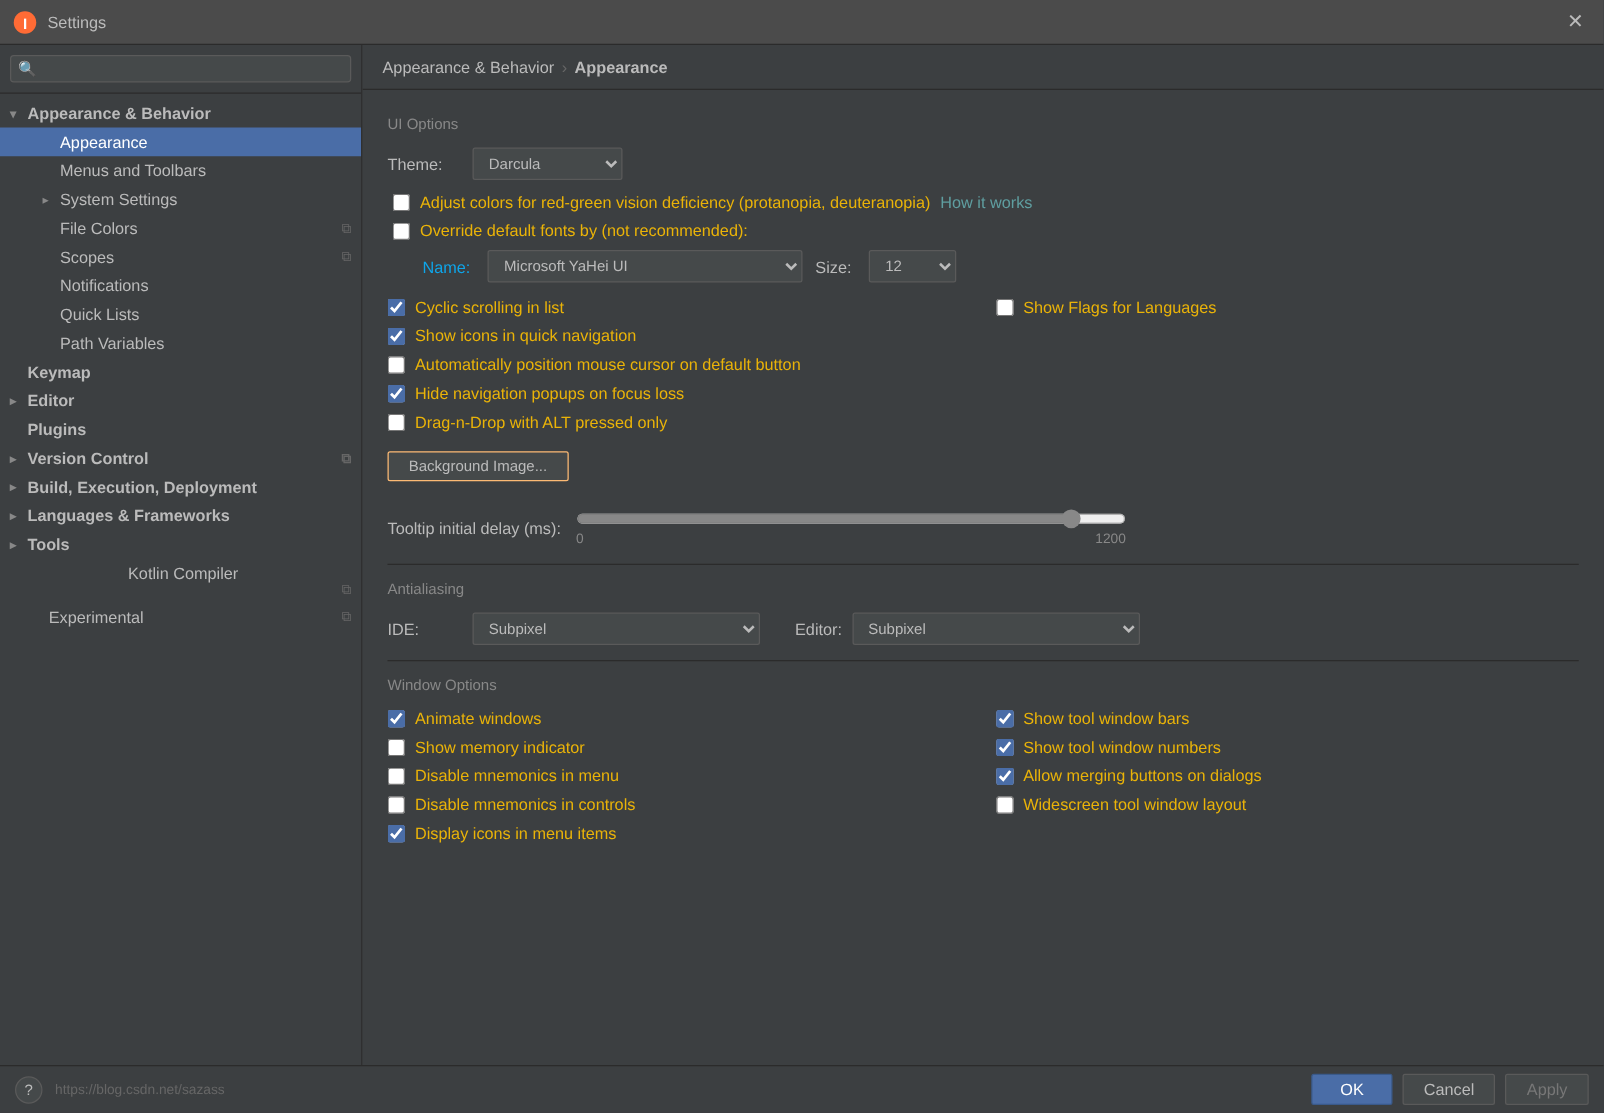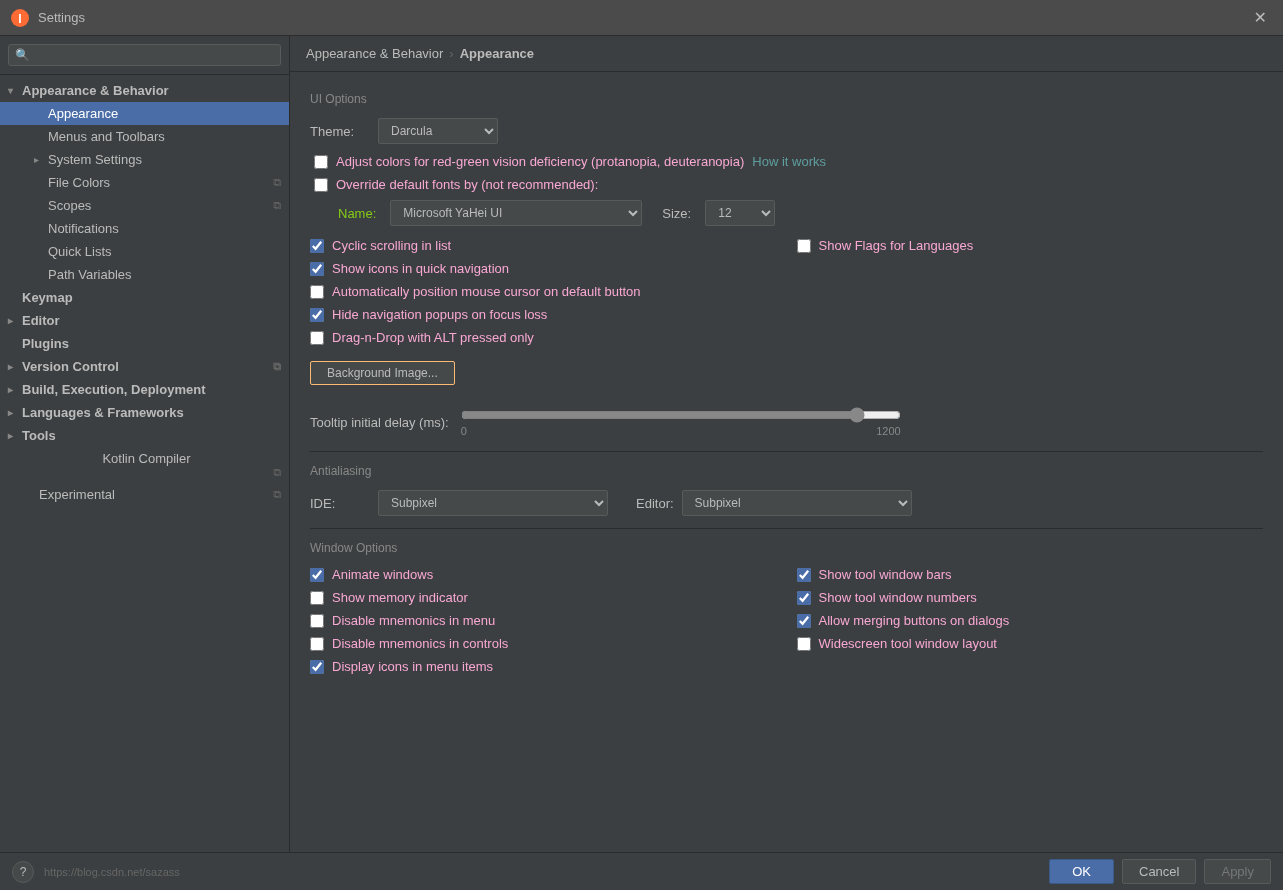--- a/index.html
+++ b/index.html
@@ -198,21 +198,21 @@
       gap: 8px;
       margin-bottom: 8px;
     }
     .checkbox-row input[type=checkbox] {
       accent-color: #4a6da7;
       width: 14px;
       height: 14px;
       cursor: pointer;
     }
     .checkbox-label {
-      color: #f9a8d4;
+      color: #eab308;
       font-size: 13px;
       cursor: pointer;
       user-select: none;
     }
     .two-col-checkboxes {
       display: flex;
       gap: 0;
     }
     .col-left { flex: 1; }
     .col-right { flex: 1; padding-left: 20px; }
@@ -478,25 +478,25 @@
         <label class="checkbox-label" for="cb-adjust">Adjust colors for red-green vision deficiency (protanopia, deuteranopia)</label>
         <span class="blue-link">How it works</span>
       </div>
 
       <div class="checkbox-row" style="margin-left: 4px;">
         <input type="checkbox" id="cb-override" style="">
         <label class="checkbox-label" for="cb-override">Override default fonts by (not recommended):</label>
       </div>
 
       <div class="font-row">
-        <span style="color:#84cc16; margin-right:4px;">Name:</span>
+        <span style="color:#0ea5e9; margin-right:4px;">Name:</span>
         <select class="font-name-select">
           <option>Microsoft YaHei UI</option>
         </select>
-        <span style="color:#bbbbbb; margin-left:10px; margin-right:4px;">Size:</span>
+        <span style="color:#bbbbbb; margin-right:4px;">Size:</span>
         <select class="size-select">
           <option>12</option>
           <option>10</option>
           <option>11</option>
           <option>13</option>
           <option>14</option>
         </select>
       </div>
 
       <div class="two-col-checkboxes">

